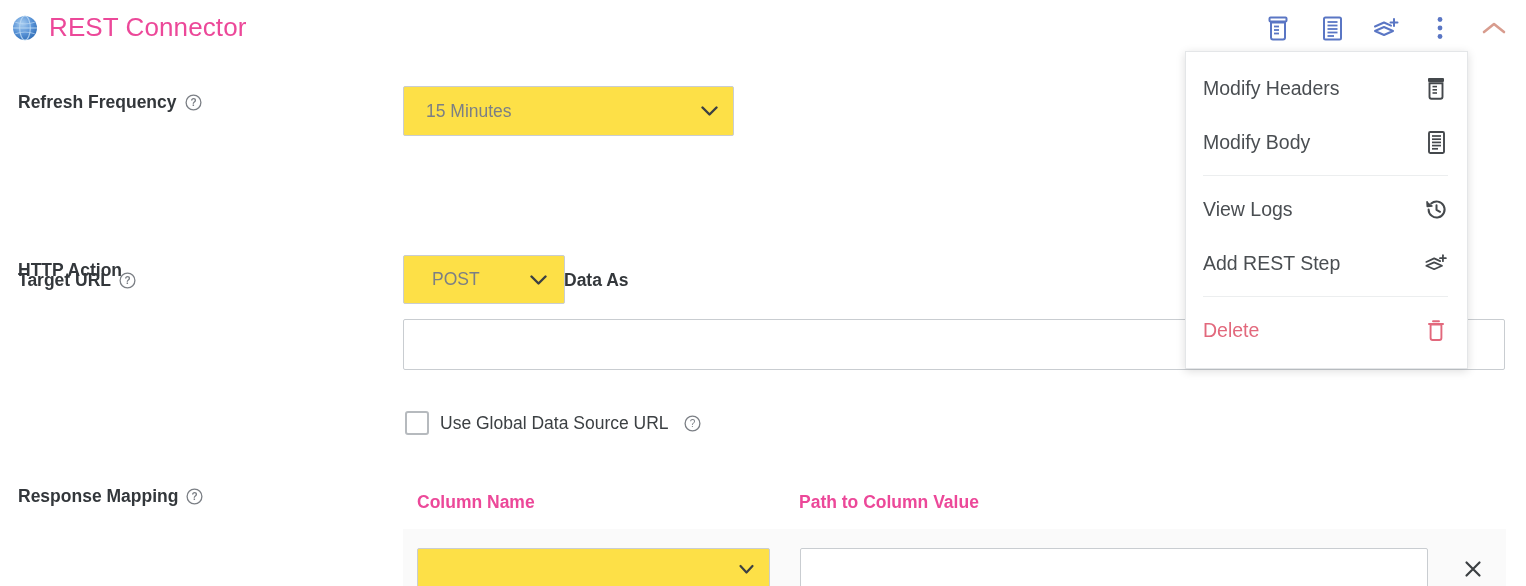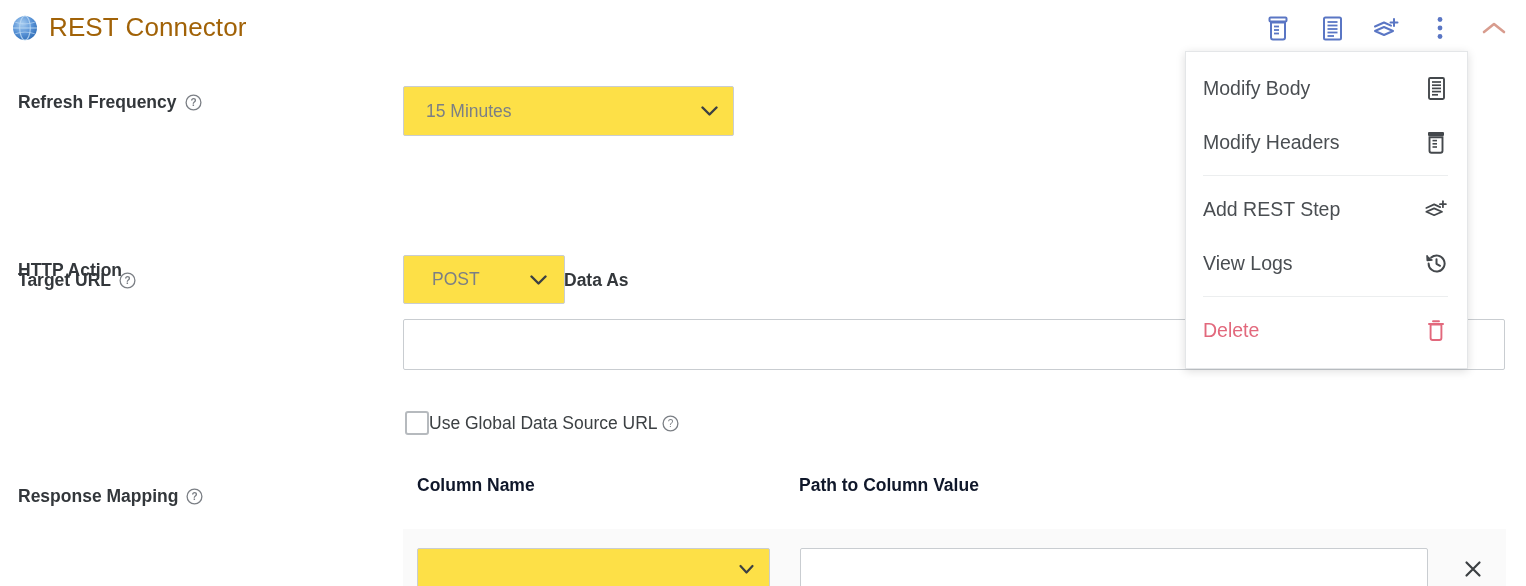--- a/index.html
+++ b/index.html
@@ -30,21 +30,21 @@
     gap: 11px;
   }
   .globe-icon {
     width: 26px; height: 26px;
     flex: 0 0 26px;
     display: block;
   }
   .app-title {
     font-size: 26px;
     font-weight: 400;
-    color: #a16207;
+    color: #ec4899;
     letter-spacing: 0.1px;
     white-space: nowrap;
   }
 
   .toolbar {
     position: absolute;
     right: 18px; top: 13px;
     display: flex;
     align-items: center;
     gap: 26px;
@@ -163,20 +163,21 @@
     left: 403px; top: 257px;
     width: 1102px; height: 51px;
   }
 
   
   .chk-row {
     position: absolute;
     left: 405px; top: 349px;
     display: flex;
     align-items: center;
+    gap: 11px;
   }
   .checkbox {
     width: 24px; height: 24px;
     border: 2px solid #b6babe;
     border-radius: 3px;
     background: #fff;
     cursor: pointer;
     flex: 0 0 24px;
   }
   .chk-label {
@@ -187,23 +188,23 @@
 
   
   #lbl-mapping {
     position: absolute;
     left: 18px; top: 424px; text-align: center;
   }
   .col-head {
     position: absolute;
     font-size: 17.5px;
     font-weight: bold;
-    color: #0f172a;
-    white-space: nowrap;
-    top: 413px;
+    color: #ec4899;
+    white-space: nowrap;
+    top: 430px;
   }
   #head-colname { left: 417px; }
   #head-colpath { left: 799px; }
 
   .map-band {
     position: absolute;
     left: 403px; top: 467px;
     width: 1103px; height: 75px;
     background: #fafafa;
   }
@@ -433,71 +434,71 @@
     <svg width="20" height="20" viewBox="0 0 20 20">
       <path d="M3.5 3.5 L16.5 16.5 M16.5 3.5 L3.5 16.5" stroke="#3c4043" stroke-width="2.2" stroke-linecap="round"></path>
     </svg>
   </div>
 
 </div>
 
 <div class="menu">
 
   <div class="menu-item">
+    <span class="mtext">Modify Headers</span>
+    <span class="micon">
+      <svg width="20" height="23" viewBox="0 0 20 23">
+        <rect x="2" y="1" width="16" height="4" rx="1" fill="#44484c"></rect>
+        <path d="M3.5 6.2 h13 v13.6 a2 2 0 0 1 -2 2 h-9 a2 2 0 0 1 -2 -2 z" fill="none" stroke="#44484c" stroke-width="1.9"></path>
+        <line x1="6.5" y1="9.6" x2="11" y2="9.6" stroke="#44484c" stroke-width="1.6"></line>
+        <line x1="6.5" y1="12.8" x2="11" y2="12.8" stroke="#44484c" stroke-width="1.6"></line>
+        <line x1="6.5" y1="16" x2="11" y2="16" stroke="#44484c" stroke-width="1.6"></line>
+      </svg>
+    </span>
+  </div>
+
+  <div class="menu-item">
     <span class="mtext">Modify Body</span>
     <span class="micon">
       <svg width="19" height="23" viewBox="0 0 19 23">
         <rect x="2" y="1" width="15" height="21" rx="1.2" fill="none" stroke="#44484c" stroke-width="1.9"></rect>
         <line x1="5" y1="5" x2="14" y2="5" stroke="#44484c" stroke-width="1.7"></line>
         <line x1="5" y1="8.2" x2="14" y2="8.2" stroke="#44484c" stroke-width="1.7"></line>
         <line x1="5" y1="11.4" x2="14" y2="11.4" stroke="#44484c" stroke-width="1.7"></line>
         <line x1="5" y1="14.6" x2="14" y2="14.6" stroke="#44484c" stroke-width="1.7"></line>
         <line x1="5" y1="17.8" x2="11" y2="17.8" stroke="#44484c" stroke-width="1.7"></line>
       </svg>
     </span>
   </div>
 
+  <div class="menu-sep"></div>
+
   <div class="menu-item">
-    <span class="mtext">Modify Headers</span>
+    <span class="mtext">View Logs</span>
     <span class="micon">
-      <svg width="20" height="23" viewBox="0 0 20 23">
-        <rect x="2" y="1" width="16" height="4" rx="1" fill="#44484c"></rect>
-        <path d="M3.5 6.2 h13 v13.6 a2 2 0 0 1 -2 2 h-9 a2 2 0 0 1 -2 -2 z" fill="none" stroke="#44484c" stroke-width="1.9"></path>
-        <line x1="6.5" y1="9.6" x2="11" y2="9.6" stroke="#44484c" stroke-width="1.6"></line>
-        <line x1="6.5" y1="12.8" x2="11" y2="12.8" stroke="#44484c" stroke-width="1.6"></line>
-        <line x1="6.5" y1="16" x2="11" y2="16" stroke="#44484c" stroke-width="1.6"></line>
-      </svg>
-    </span>
-  </div>
-
-  <div class="menu-sep"></div>
+      <svg width="23" height="23" viewBox="0 0 23 23">
+        <path d="M3.6 11.5 a8 8 0 1 0 2.6 -5.9" fill="none" stroke="#44484c" stroke-width="2" stroke-linecap="round"></path>
+        <path d="M2 3.2 L2.3 8.4 L7.5 8" fill="#44484c" stroke="#44484c" stroke-width="1.6" stroke-linejoin="round"></path>
+        <path d="M11.5 7.2 L11.5 11.8 L15 13.8" fill="none" stroke="#44484c" stroke-width="2" stroke-linecap="round" stroke-linejoin="round"></path>
+      </svg>
+    </span>
+  </div>
 
   <div class="menu-item">
     <span class="mtext">Add REST Step</span>
     <span class="micon">
       <svg width="26" height="23" viewBox="0 0 26 23">
         <path d="M2.5 14 L11 10.3 L19.5 14 L11 17.7 Z" fill="none" stroke="#44484c" stroke-width="1.9" stroke-linejoin="round"></path>
         <path d="M2.5 9.8 L11 6 L17.5 8.9" fill="none" stroke="#44484c" stroke-width="1.9" stroke-linejoin="round" stroke-linecap="round"></path>
         <line x1="20.5" y1="2.5" x2="20.5" y2="9" stroke="#44484c" stroke-width="1.9" stroke-linecap="round"></line>
         <line x1="17.3" y1="5.8" x2="23.7" y2="5.8" stroke="#44484c" stroke-width="1.9" stroke-linecap="round"></line>
       </svg>
     </span>
   </div>
 
-  <div class="menu-item">
-    <span class="mtext">View Logs</span>
-    <span class="micon">
-      <svg width="23" height="23" viewBox="0 0 23 23">
-        <path d="M3.6 11.5 a8 8 0 1 0 2.6 -5.9" fill="none" stroke="#44484c" stroke-width="2" stroke-linecap="round"></path>
-        <path d="M2 3.2 L2.3 8.4 L7.5 8" fill="#44484c" stroke="#44484c" stroke-width="1.6" stroke-linejoin="round"></path>
-        <path d="M11.5 7.2 L11.5 11.8 L15 13.8" fill="none" stroke="#44484c" stroke-width="2" stroke-linecap="round" stroke-linejoin="round"></path>
-      </svg>
-    </span>
-  </div>
-
   <div class="menu-sep"></div>
 
   <div class="menu-item danger">
     <span class="mtext">Delete</span>
     <span class="micon">
       <svg width="20" height="23" viewBox="0 0 20 23">
         <path d="M7 2.2 h6" fill="none" stroke="#e2687c" stroke-width="1.9" stroke-linecap="round"></path>
         <path d="M3 5 h14" fill="none" stroke="#e2687c" stroke-width="2" stroke-linecap="round"></path>
         <path d="M4.6 5.6 h10.8 v13.4 a2 2 0 0 1 -2 2 h-6.8 a2 2 0 0 1 -2 -2 z" fill="none" stroke="#e2687c" stroke-width="1.9"></path>
       </svg>

